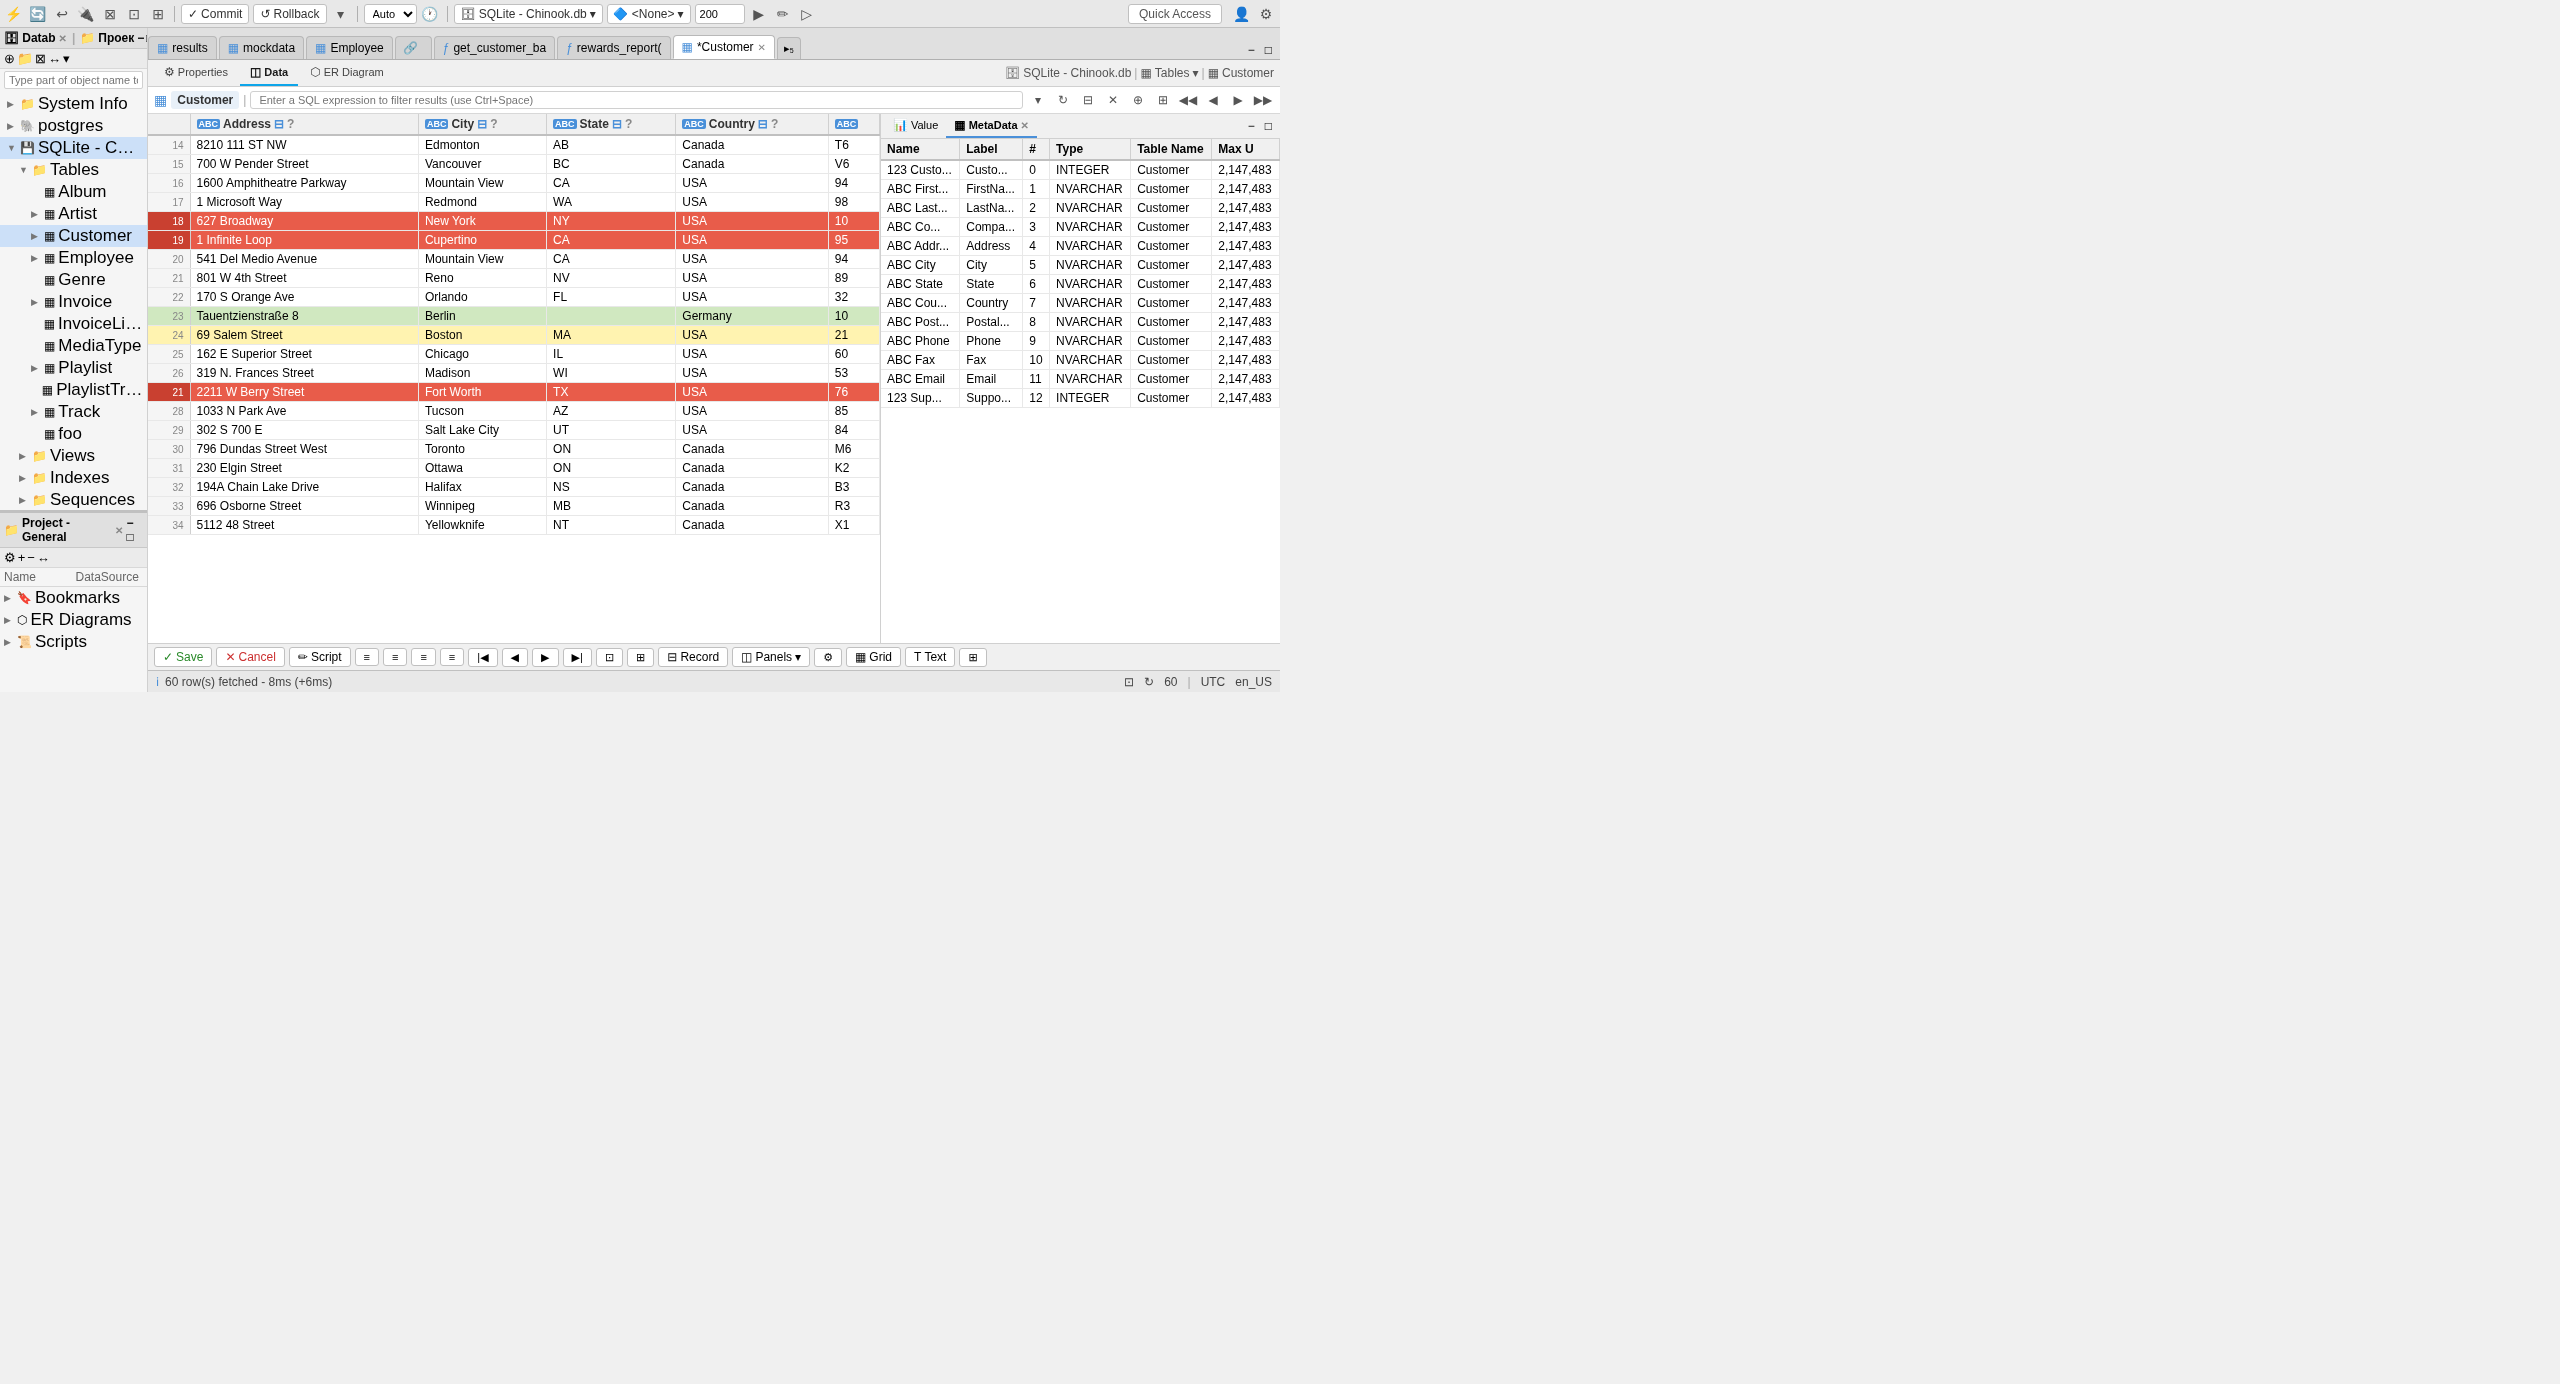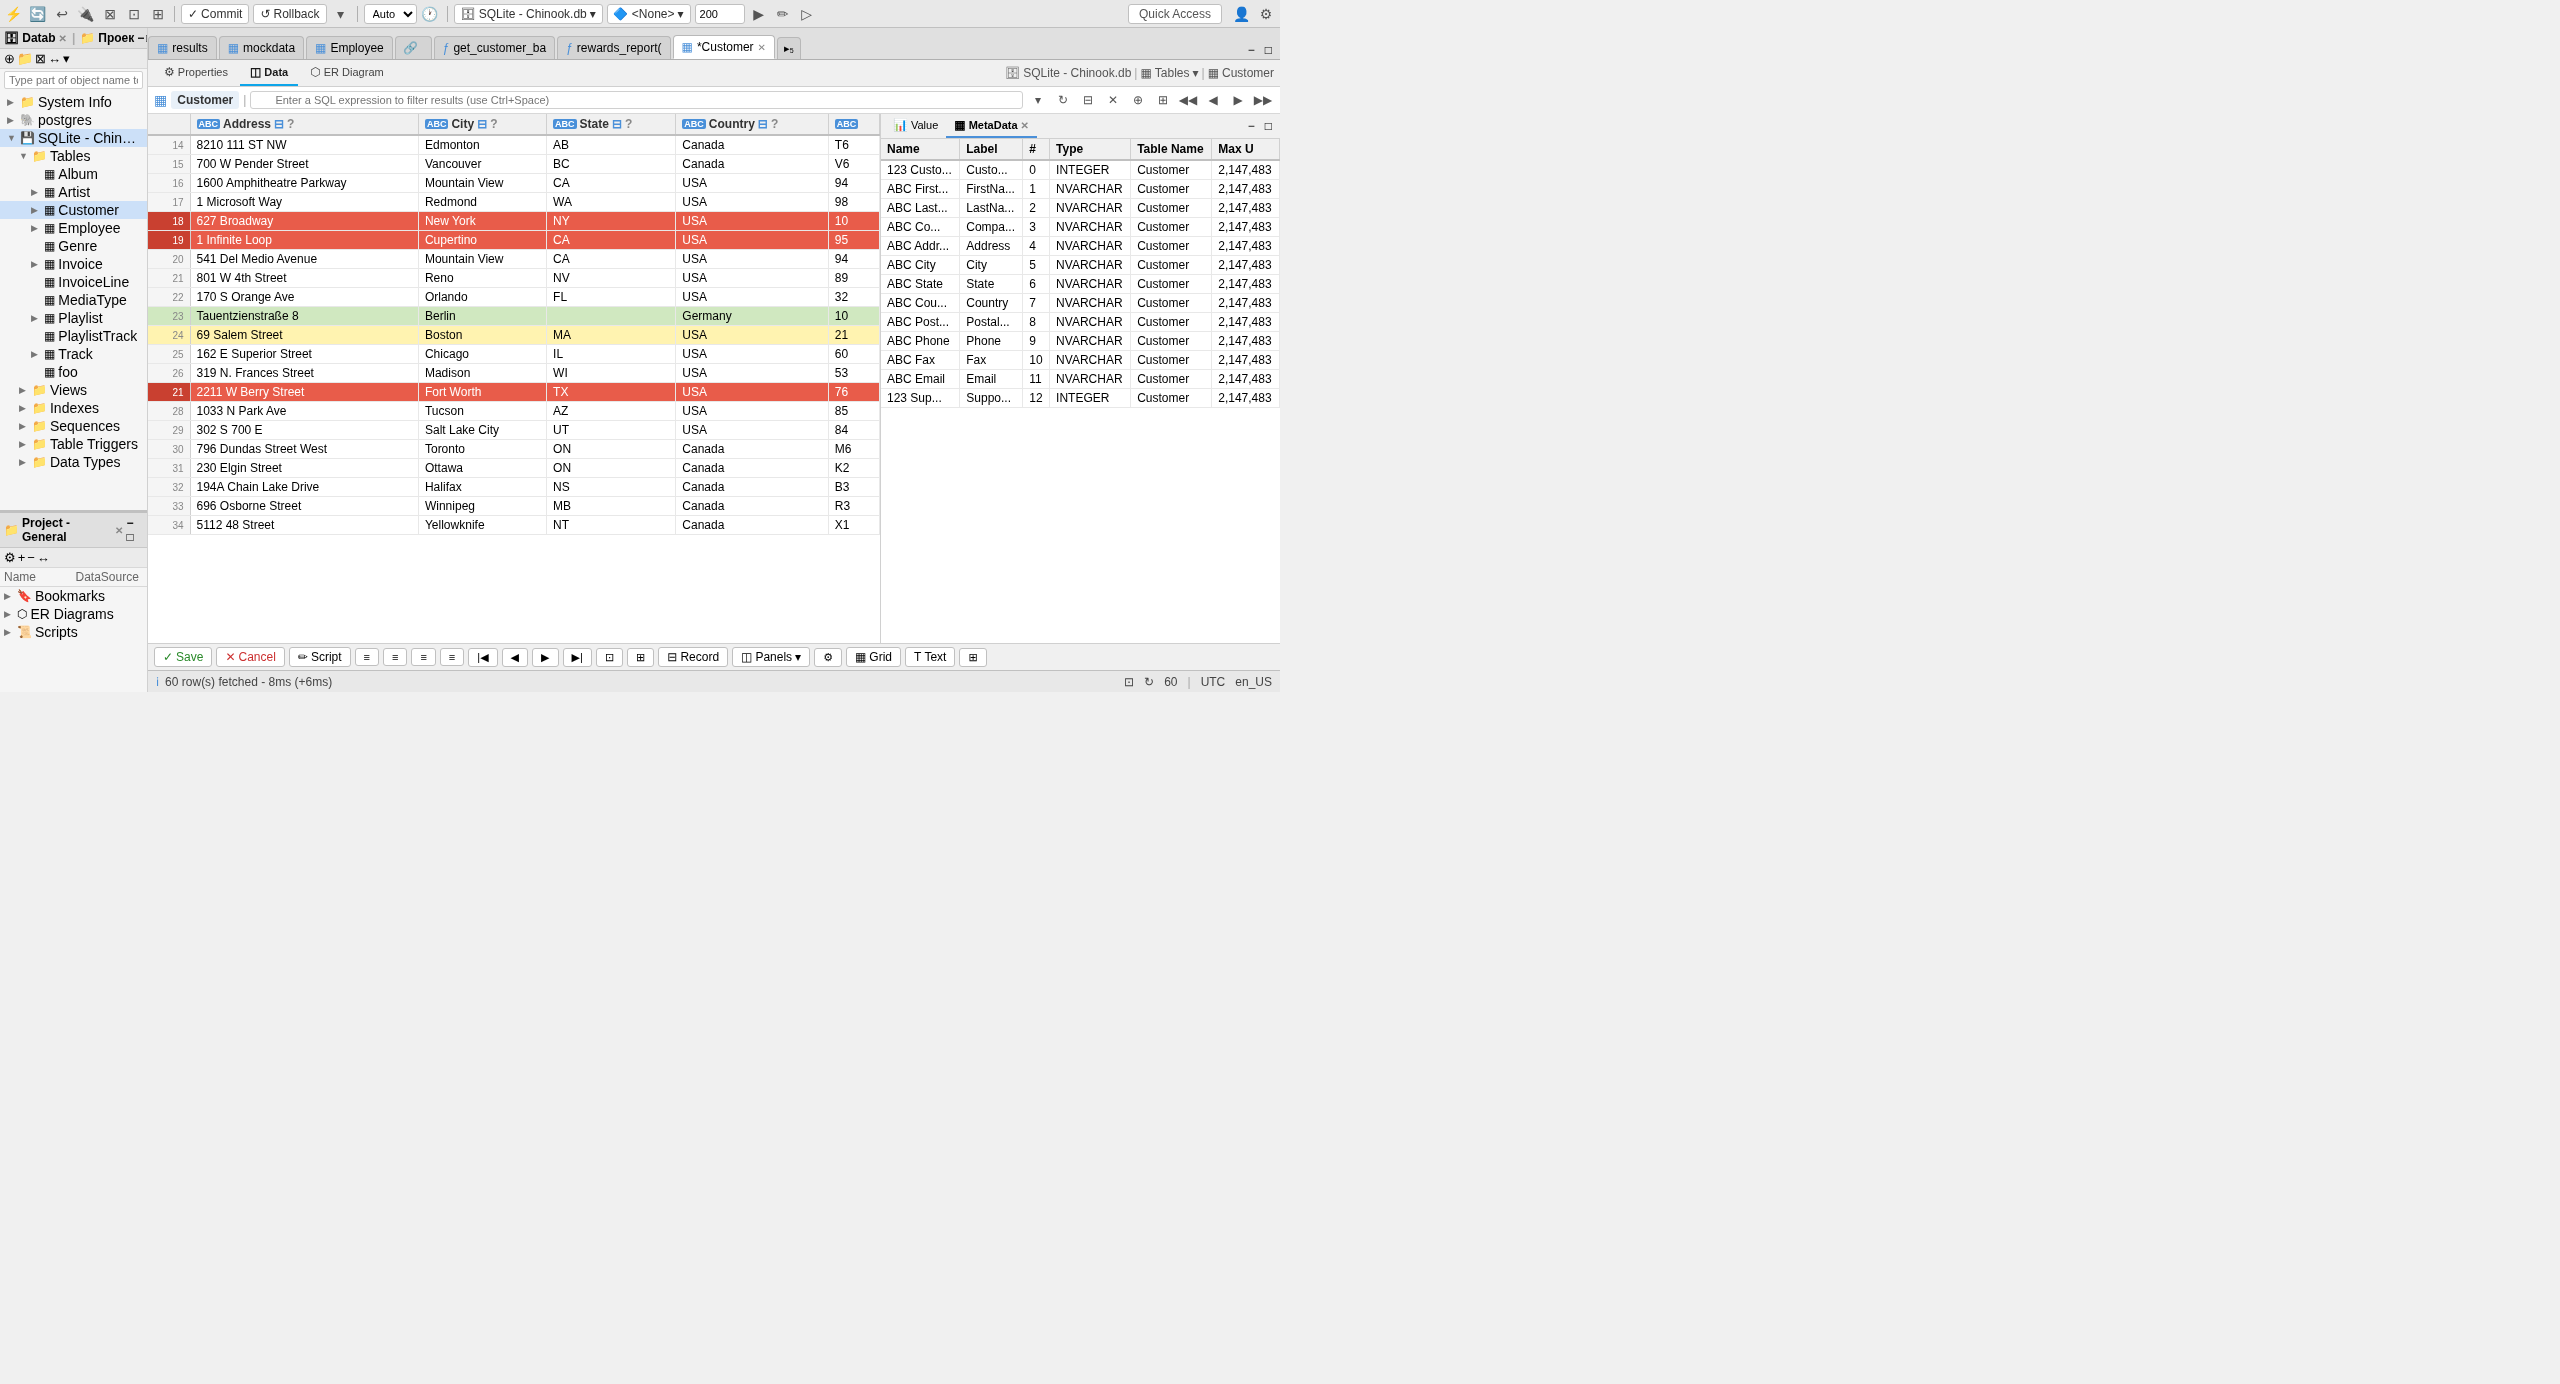--- a/index.html
+++ b/index.html
@@ -25,21 +25,21 @@
     #db-explorer { flex: 1; overflow: hidden; display: flex; flex-direction: column; border-bottom: 2px solid #c0c0c0; }
     #db-explorer-header { display: flex; align-items: center; background: #e0e0e0; padding: 3px 4px; gap: 3px; font-size: 11px; font-weight: 600; border-bottom: 1px solid #c8c8c8; }
     #db-explorer-header .header-icons { display: flex; gap: 2px; margin-left: auto; }
     #db-explorer-toolbar { display: flex; align-items: center; padding: 2px 4px; gap: 2px; background: #ebebeb; border-bottom: 1px solid #d8d8d8; }
     #db-filter { width: 100%; padding: 2px 4px; border: 1px solid #d0d0d0; border-radius: 2px; font-size: 11px; background: #fff; color: #999; }
     #db-tree { flex: 1; overflow-y: auto; padding: 2px 0; }
     .tree-item { display: flex; align-items: center; padding: 1px 4px; cursor: pointer; gap: 3px; white-space: nowrap; }
     .tree-item.selected { background: #cce0f8; }
     .tree-item .indent { display: inline-block; }
     .tree-item .icon { font-size: 12px; }
-    .tree-item .label { font-size: 14px; overflow: hidden; text-overflow: ellipsis; }
+    .tree-item .label { font-size: 17px; overflow: hidden; text-overflow: ellipsis; }
     .tree-arrow { font-size: 9px; color: #777; }
 
     
     #project-panel { height: 180px; display: flex; flex-direction: column; background: #f5f5f5; }
     #project-header { display: flex; align-items: center; background: #e0e0e0; padding: 3px 4px; gap: 3px; font-size: 11px; font-weight: 600; border-bottom: 1px solid #c8c8c8; border-top: 1px solid #c0c0c0; }
     #project-toolbar { display: flex; align-items: center; padding: 2px 4px; gap: 2px; background: #ebebeb; border-bottom: 1px solid #d8d8d8; }
     #project-cols { display: flex; padding: 2px 4px; font-size: 10px; color: #666; border-bottom: 1px solid #d8d8d8; gap: 4px; }
     #project-cols .col-name { flex: 1; }
     #project-cols .col-ds { flex: 1; }
     #project-tree { flex: 1; overflow-y: auto; }
@@ -55,21 +55,21 @@
 
     
     #sub-tabs { display: flex; align-items: center; background: #f0f0f0; border-bottom: 1px solid #d0d0d0; padding: 0 6px; gap: 2px; }
     .sub-tab { padding: 5px 10px; cursor: pointer; font-size: 11px; color: #444; border-bottom: 2px solid transparent; }
     .sub-tab.active { border-bottom: 2px solid #0ea5e9; color: #1a1a1a; font-weight: 600; }
     #sub-tabs-right { margin-left: auto; display: flex; align-items: center; gap: 3px; font-size: 11px; color: #555; }
 
     
     #filter-bar { display: flex; align-items: center; background: #fff; border-bottom: 1px solid #d8d8d8; padding: 2px 6px; gap: 4px; }
     #filter-table-name { font-weight: 600; color: #333; font-size: 12px; padding: 2px 6px; background: #e8f0f8; border-radius: 3px; }
-    #filter-input { flex: 1; padding: 2px 24px; border: 1px solid #d0d0d0; border-radius: 3px; font-size: 11px; color: #999; }
+    #filter-input { flex: 1; padding: 2px 8px; border: 1px solid #d0d0d0; border-radius: 3px; font-size: 11px; color: #999; }
     #filter-bar-right { display: flex; gap: 3px; }
     .filter-icon-btn { width: 22px; height: 22px; display: flex; align-items: center; justify-content: center; cursor: pointer; color: #555; border: 1px solid transparent; border-radius: 3px; }
 
     
     #grid-area { display: flex; flex: 1; overflow: hidden; }
     #data-table-container { flex: 1; overflow: auto; background: #fff; }
     table#data-table { border-collapse: collapse; width: 100%; font-size: 11px; }
     table#data-table th {
       background: #f0f0f0; border-right: 1px solid #d0d0d0; border-bottom: 2px solid #c0c0c0;
       padding: 3px 6px; text-align: left; white-space: nowrap; position: sticky; top: 0; z-index: 2;

